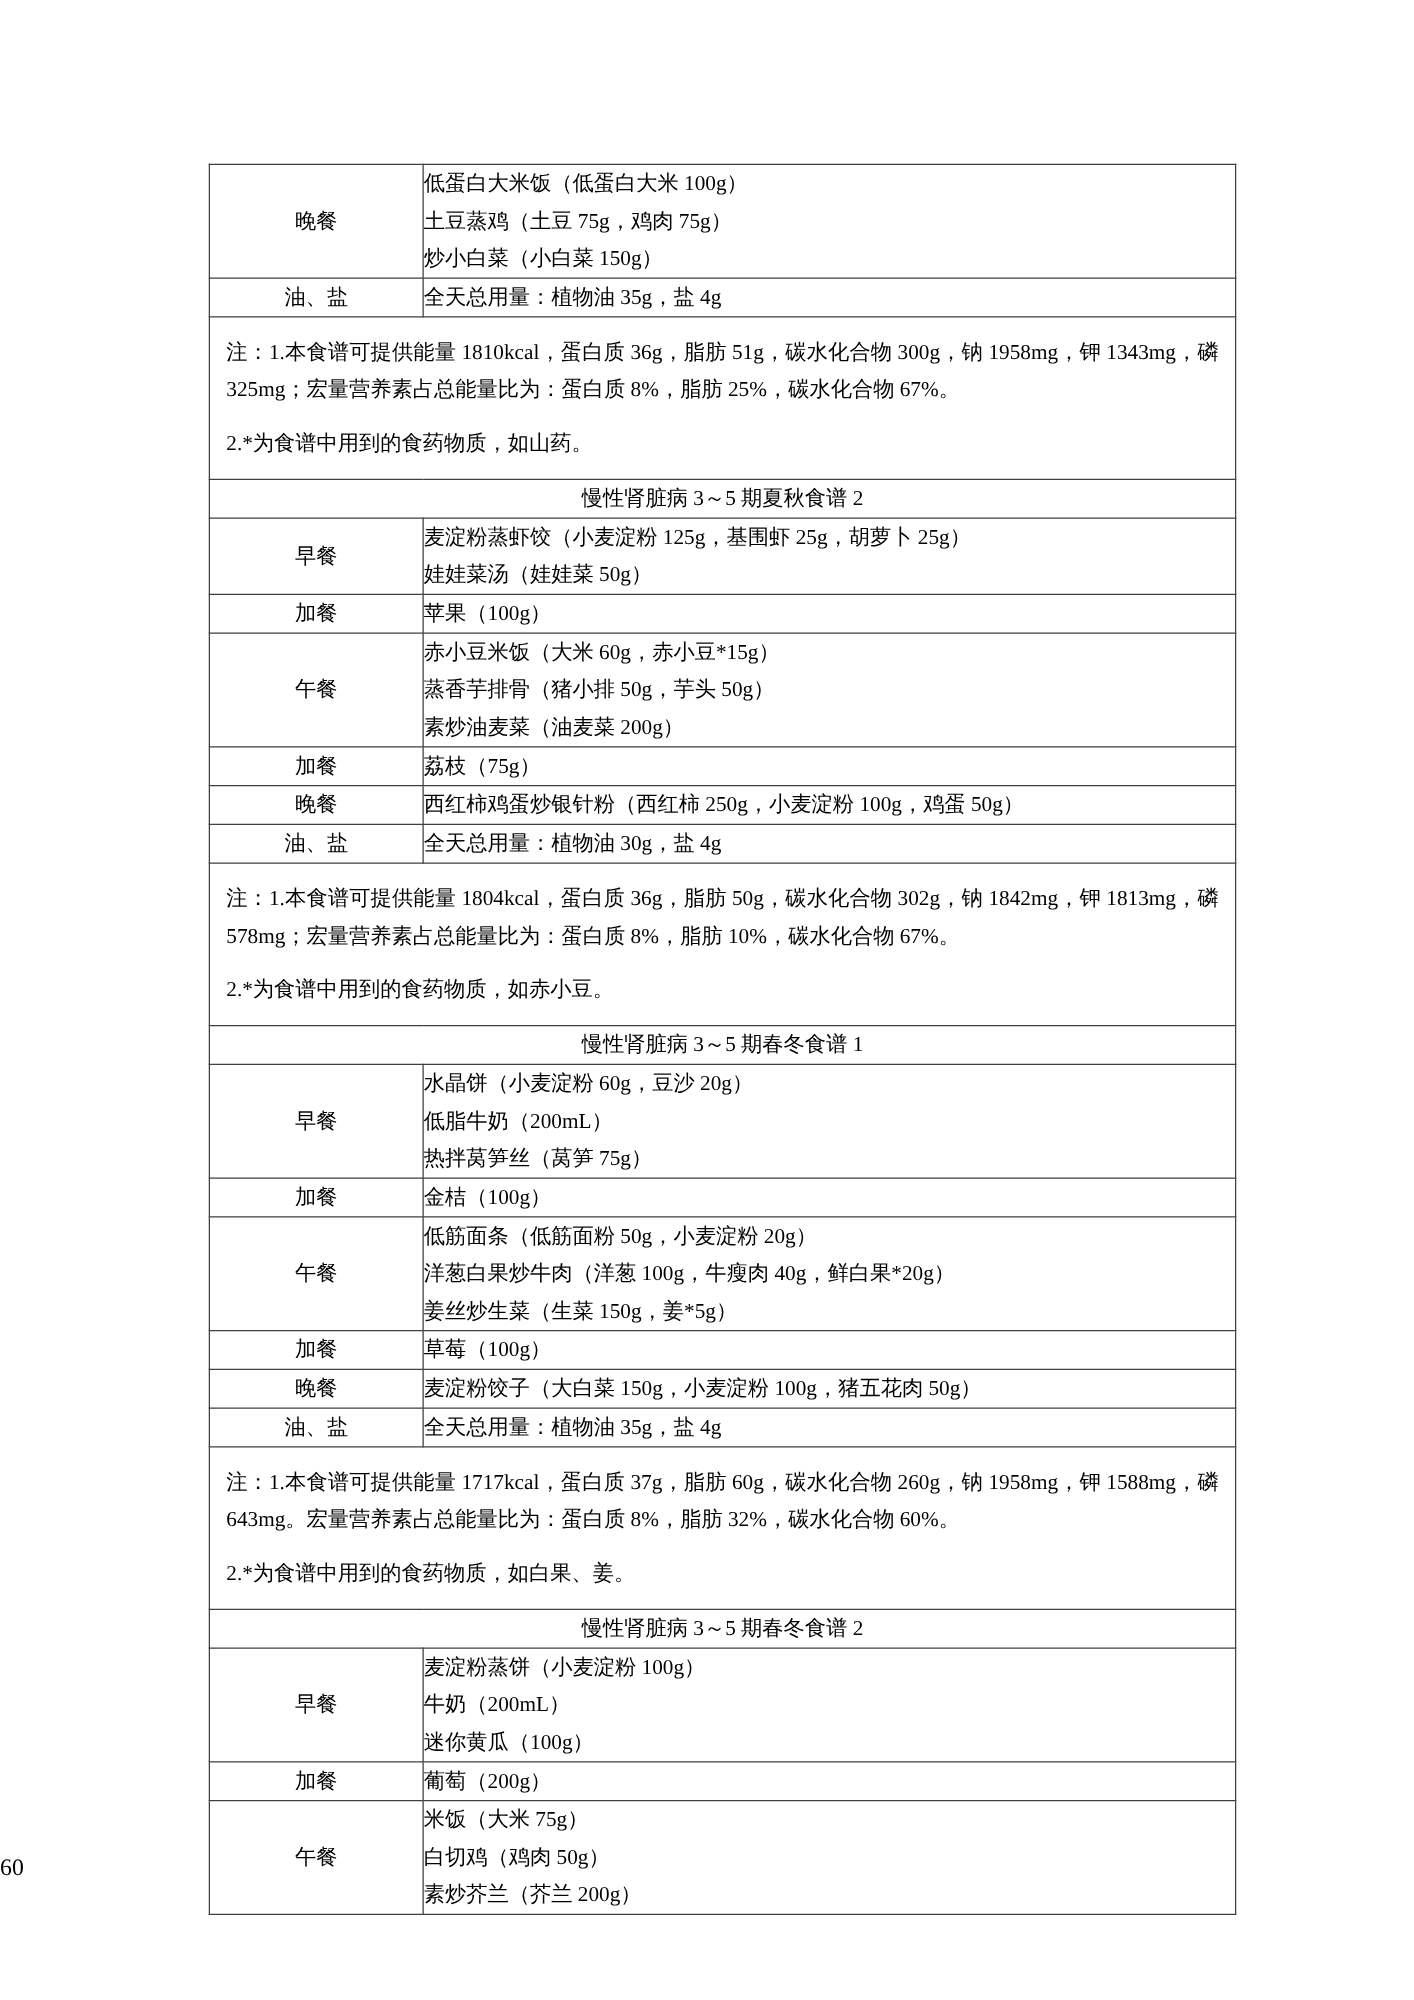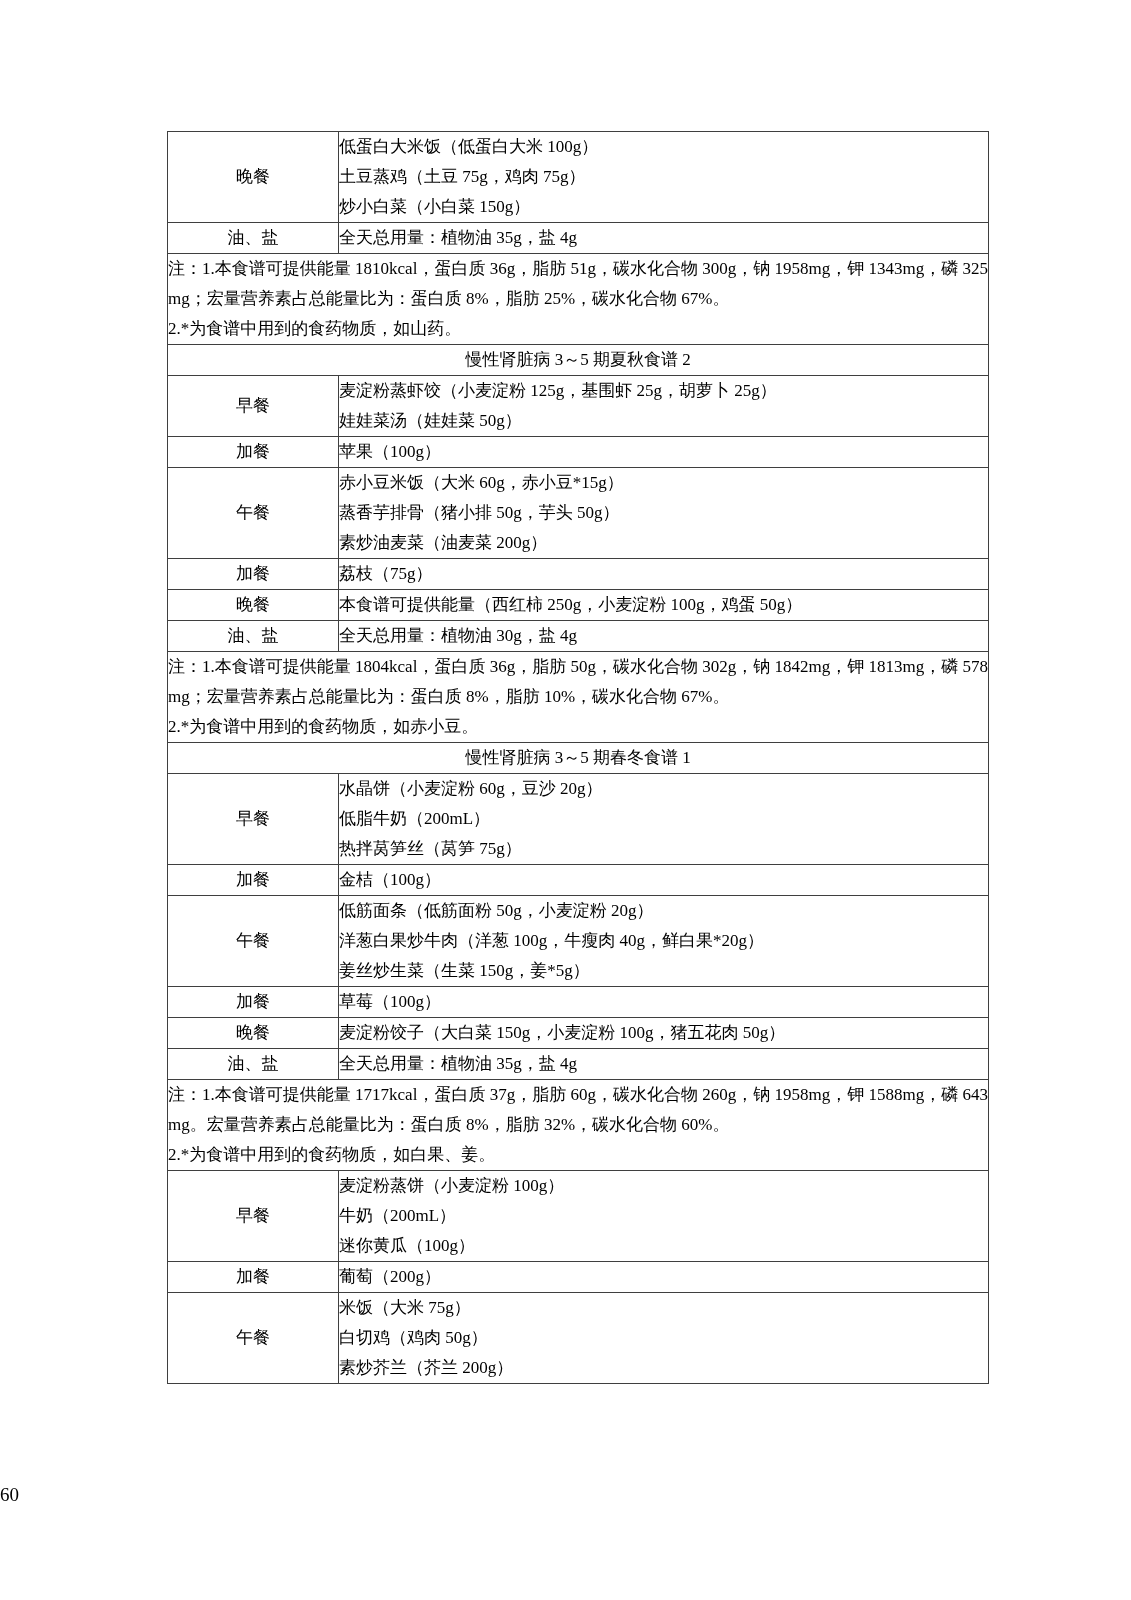--- a/index.html
+++ b/index.html
@@ -46,21 +46,21 @@
     text-align: center;
     font-weight: normal;
     font-size: 22px;
     line-height: 30px;
   }
   td.notes-cell {
     padding: 1px 5px;
     text-align: justify;
   }
   .note-para {
-    margin: 0;
+    margin: 13px;
   }
   .page-number {
     position: absolute;
     top: 1483px;
     left: 0;
     width: 100%;
     text-align: left;
     font-size: 19px;
     line-height: 24px;
   }
@@ -122,21 +122,21 @@
         </tr>
         <tr>
           <td class="label-cell">加餐</td>
           <td class="items-cell">
             <div class="item-line">荔枝（75g）</div>
           </td>
         </tr>
         <tr>
           <td class="label-cell">晚餐</td>
           <td class="items-cell">
-            <div class="item-line">本食谱可提供能量（西红柿 250g，小麦淀粉 100g，鸡蛋 50g）</div>
+            <div class="item-line">西红柿鸡蛋炒银针粉（西红柿 250g，小麦淀粉 100g，鸡蛋 50g）</div>
           </td>
         </tr>
         <tr>
           <td class="label-cell">油、盐</td>
           <td class="items-cell">
             <div class="item-line">全天总用量：植物油 30g，盐 4g</div>
           </td>
         </tr>
         <tr>
           <td colspan="2" class="notes-cell">
@@ -187,20 +187,23 @@
             <div class="item-line">全天总用量：植物油 35g，盐 4g</div>
           </td>
         </tr>
         <tr>
           <td colspan="2" class="notes-cell">
             <p class="note-para">注：1.本食谱可提供能量 1717kcal，蛋白质 37g，脂肪 60g，碳水化合物 260g，钠 1958mg，钾 1588mg，磷 643mg。宏量营养素占总能量比为：蛋白质 8%，脂肪 32%，碳水化合物 60%。</p>
             <p class="note-para">2.*为食谱中用到的食药物质，如白果、姜。</p>
           </td>
         </tr>
         <tr>
+          <td colspan="2" class="title-cell">慢性肾脏病 3～5 期春冬食谱 2</td>
+        </tr>
+        <tr>
           <td class="label-cell">早餐</td>
           <td class="items-cell">
             <div class="item-line">麦淀粉蒸饼（小麦淀粉 100g）</div>
             <div class="item-line">牛奶（200mL）</div>
             <div class="item-line">迷你黄瓜（100g）</div>
           </td>
         </tr>
         <tr>
           <td class="label-cell">加餐</td>
           <td class="items-cell">

